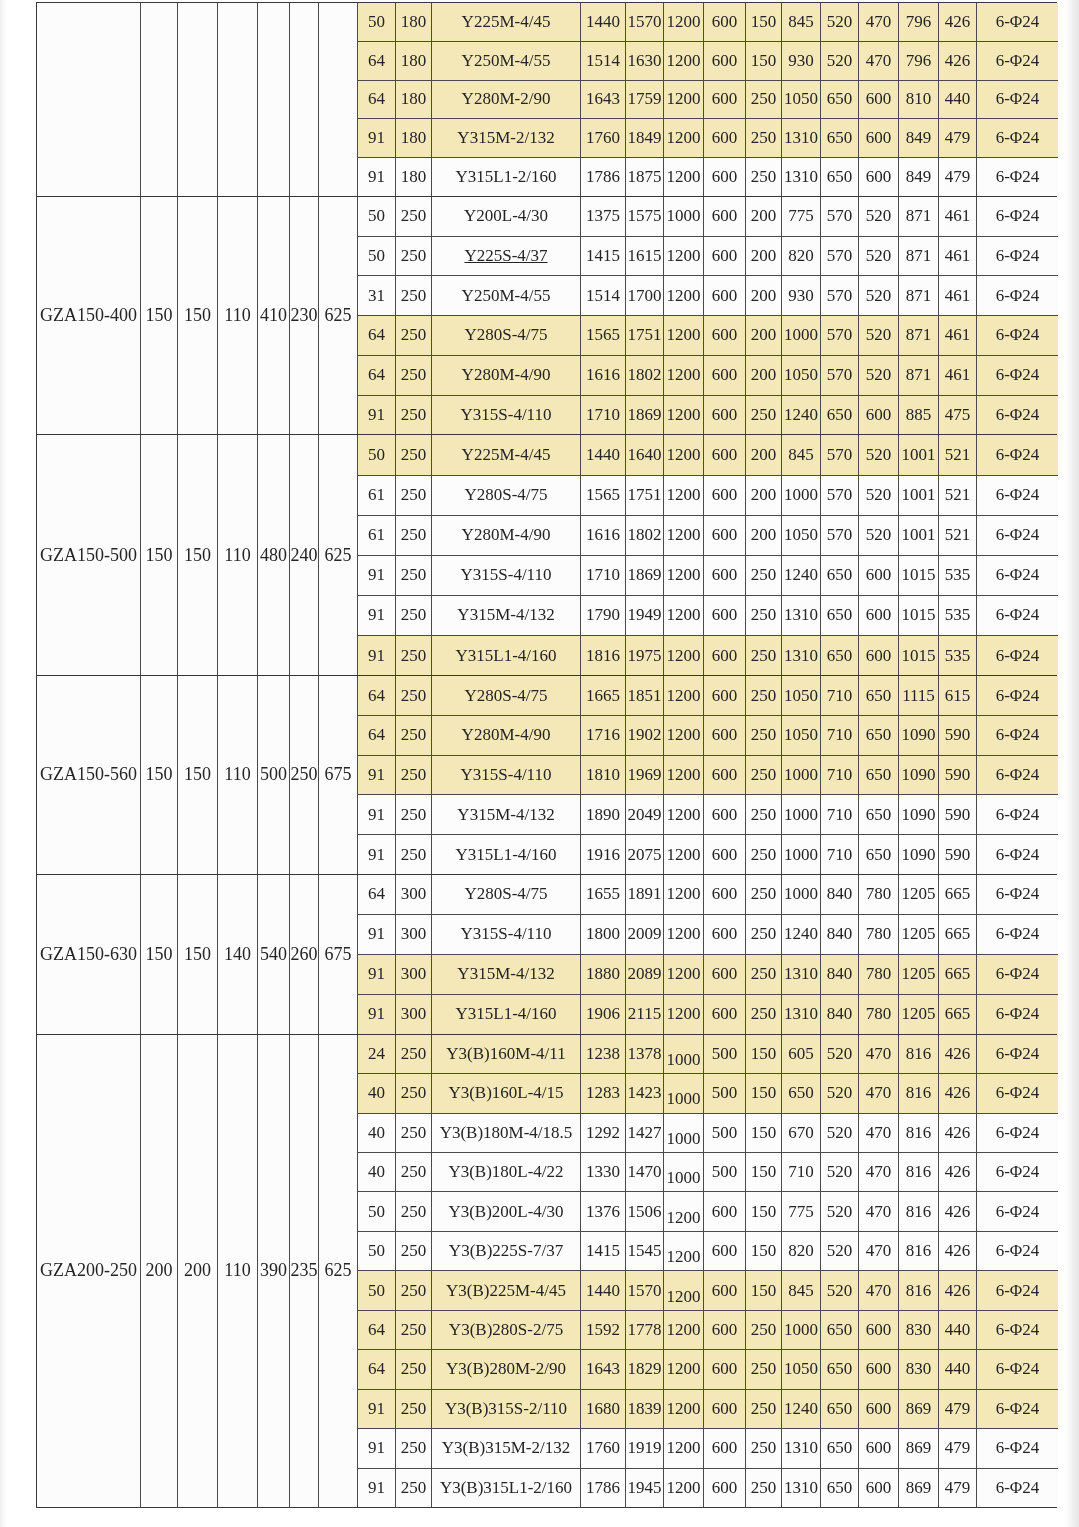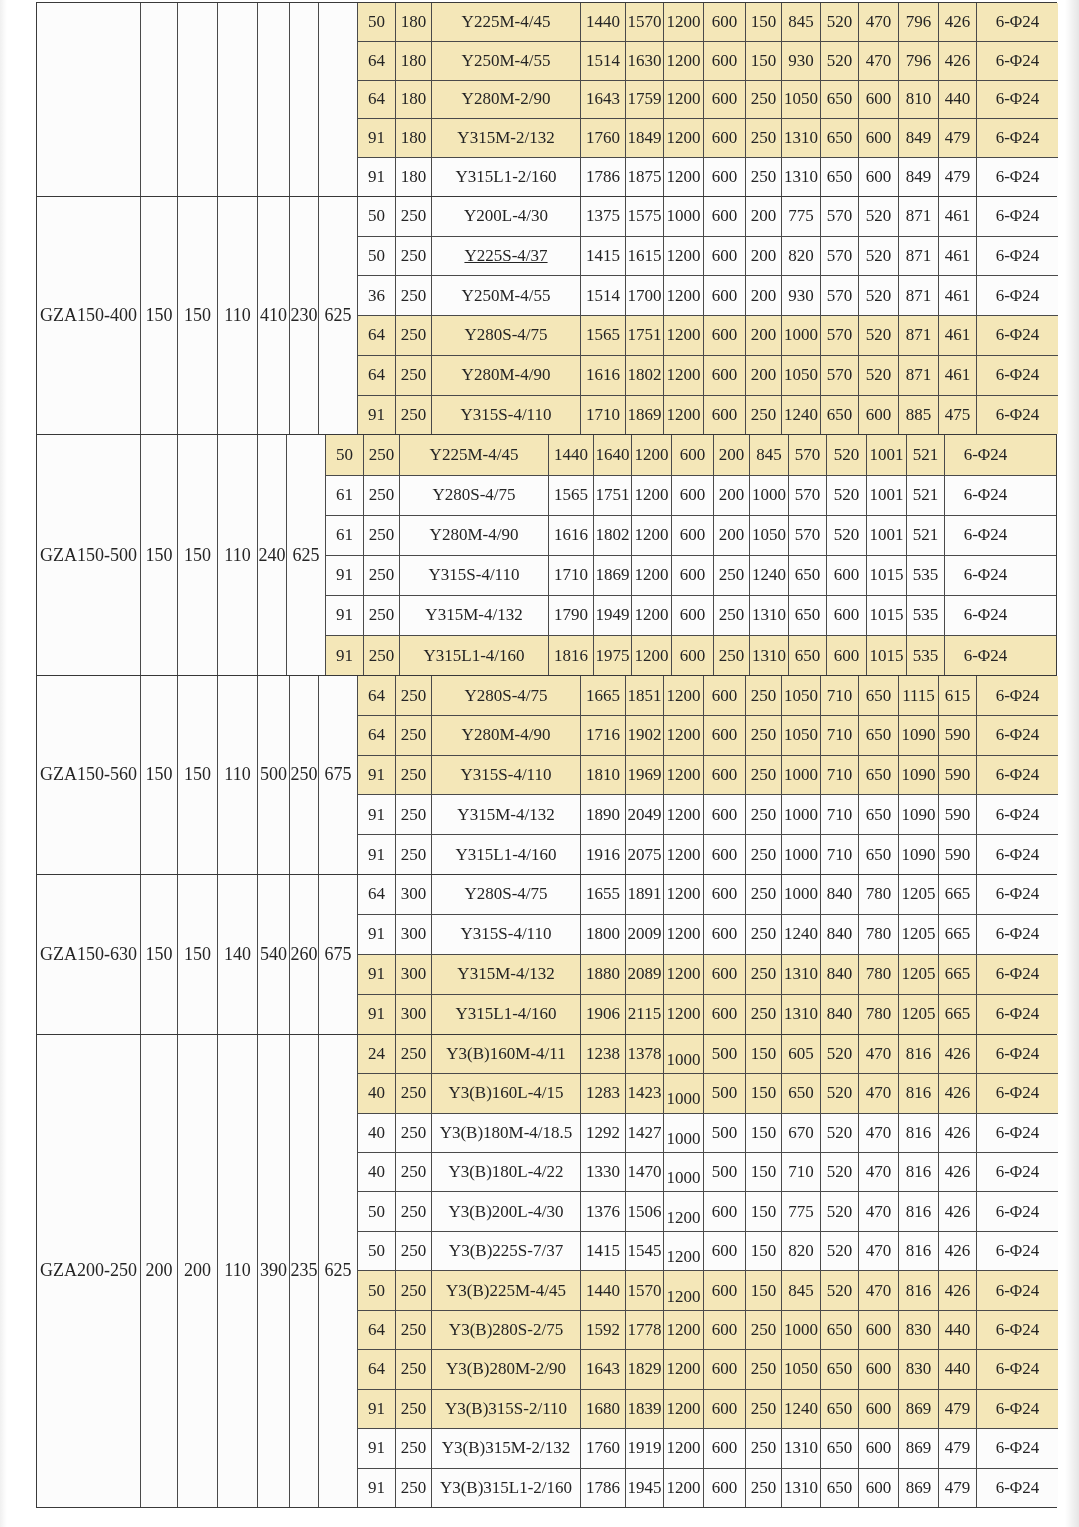--- a/index.html
+++ b/index.html
@@ -418,21 +418,21 @@
             </div>
             <div class="cell" style="width: 38px;">
               <span>461</span>
             </div>
             <div class="cell" style="width: 81px;">
               <span>6-Φ24</span>
             </div>
           </div>
           <div class="row">
             <div class="cell" style="width: 38px;">
-              <span>36</span>
+              <span>31</span>
             </div>
             <div class="cell" style="width: 36px;">
               <span>250</span>
             </div>
             <div class="cell" style="width: 149px;">
               <span>Y250M-4/55</span>
             </div>
             <div class="cell" style="width: 45px;">
               <span>1514</span>
             </div>
@@ -607,20 +607,23 @@
             <span>GZA150-500</span>
           </div>
           <div class="mcell" style="width: 37px;">
             <span>150</span>
           </div>
           <div class="mcell" style="width: 40px;">
             <span>150</span>
           </div>
           <div class="mcell" style="width: 40px;">
             <span>110</span>
+          </div>
+          <div class="mcell" style="width: 32px;">
+            <span>480</span>
           </div>
           <div class="mcell" style="width: 29px;">
             <span>240</span>
           </div>
           <div class="mcell" style="width: 39px;">
             <span>625</span>
           </div>
         </div>
         <div class="rows">
           <div class="row shaded">

